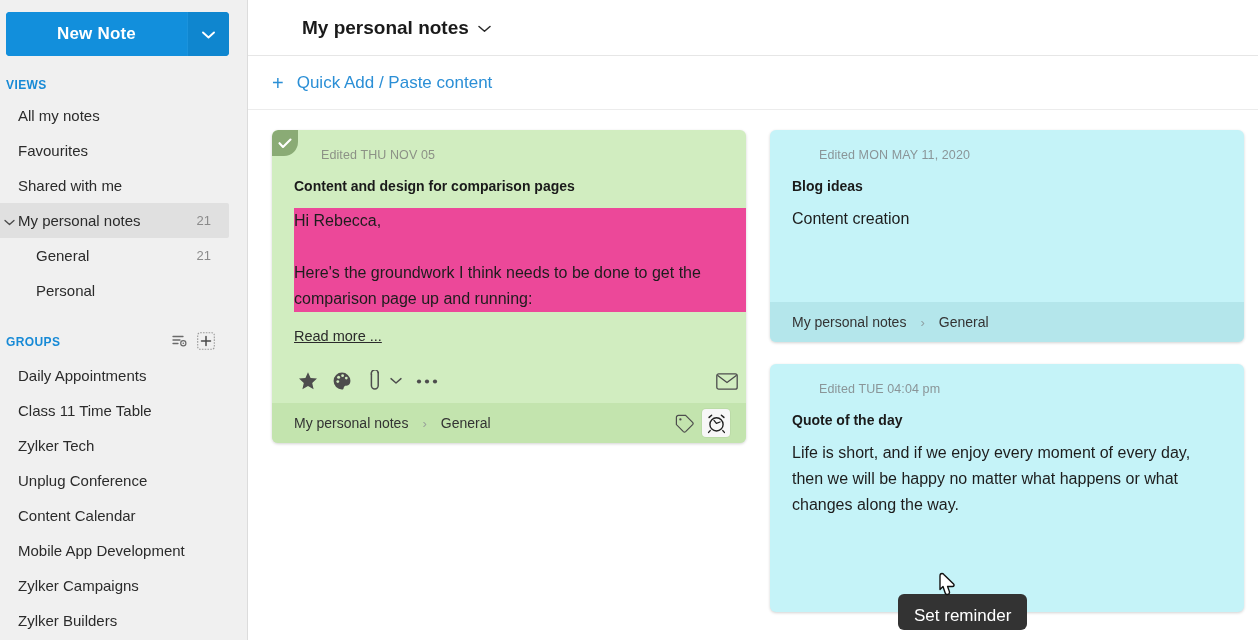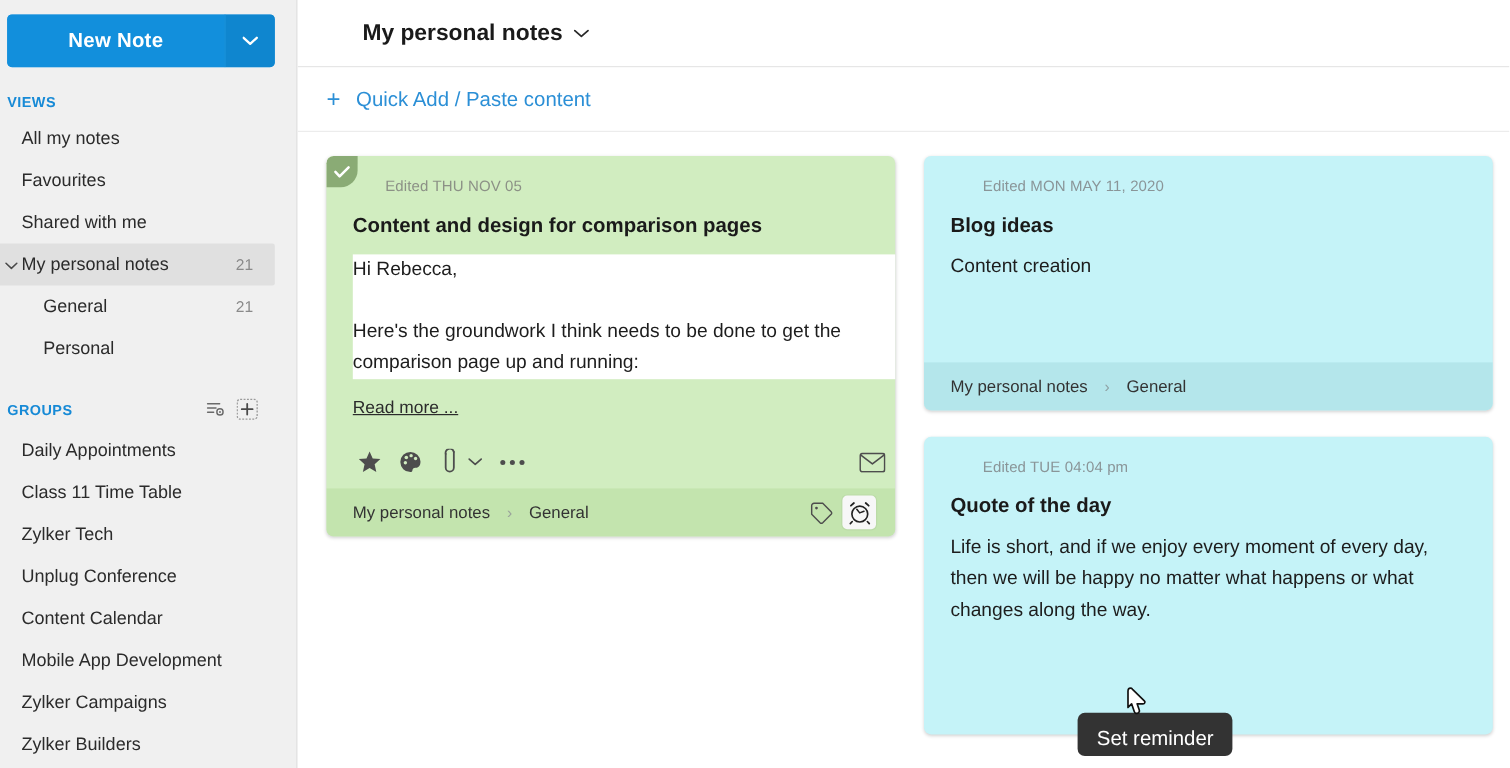--- a/index.html
+++ b/index.html
@@ -168,26 +168,26 @@
 
   .meta-row { display: flex; align-items: center; height: 22px; }
   .meta-avatar {
     width: 19px; height: 19px; border-radius: 3px; overflow: hidden;
     margin-right: 8px; flex: 0 0 19px;
   }
   .meta-text { font-size: 12.5px; color: #8c9186; letter-spacing: .1px; }
   .card.blue .meta-text { color: #8a9598; }
 
   .card-title {
-    font-size: 17px; font-weight: bold; color: #1a1a1a;
+    font-size: 14px; font-weight: bold; color: #1a1a1a;
     margin-top: 12px;
   }
 
   .snippet-block {
-    background: #ffffff;
+    background: #ec4899;
     margin-top: 14px;
     padding: 0;
     font-size: 16px;
     color: #1d1d1d;
     line-height: 26px;
     width: 481px;
   }
   .snippet-block p { margin: 0; white-space: pre-wrap; }
   .snippet-block.second { margin-top: 14px; padding: 4px 0 0 0; }
   .snippet-block ul { margin: 0; padding: 0 8px 0 50px; list-style: disc; }

